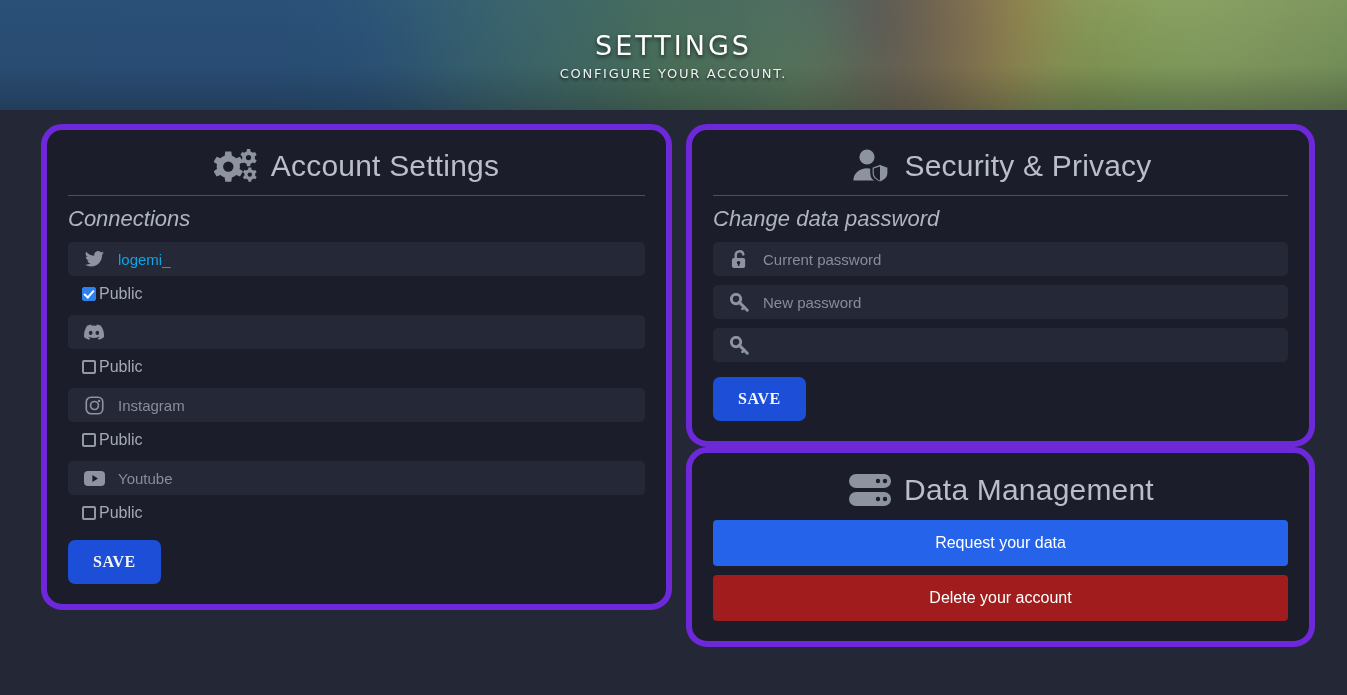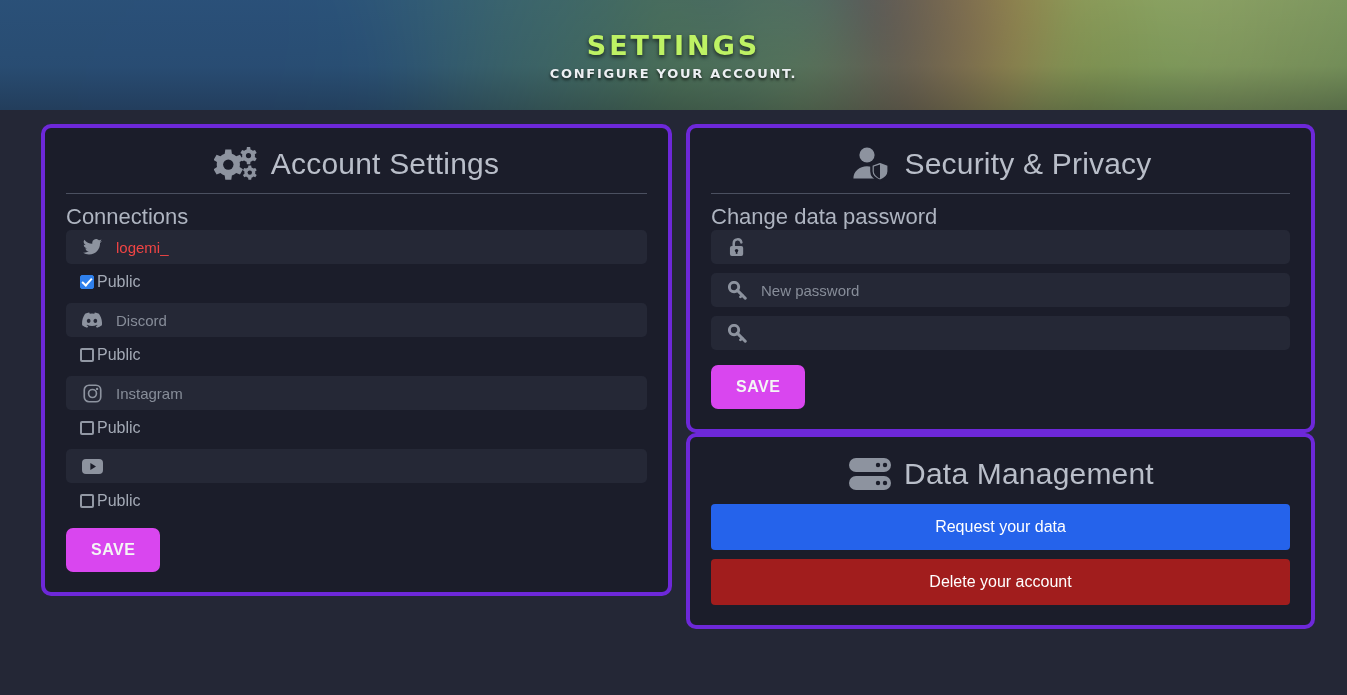--- a/index.html
+++ b/index.html
@@ -53,49 +53,49 @@
     position: absolute;
     inset: 0;
     display: flex;
     flex-direction: column;
     align-items: center;
     justify-content: center;
     gap: 5px;
   }
   .banner-title {
     font-family: "DejaVu Sans", sans-serif;
-    font-weight: bold;
+    font-weight: normal;
     font-size: 27px;
     letter-spacing: 3px;
-    color: #bef264;
+    color: #ffffff;
     text-shadow: 0 2px 4px rgba(0,0,0,0.65);
   }
   .banner-sub {
     font-family: "DejaVu Sans", sans-serif;
-    font-weight: bold;
+    font-weight: normal;
     font-size: 13px;
     letter-spacing: 1.7px;
     color: #eceff2;
     text-shadow: 0 2px 3px rgba(0,0,0,0.7);
   }
 
   
   .page {
     display: flex;
     gap: 14px;
     padding: 14px 34px 0 41px;
     align-items: flex-start;
   }
   .col-left  { width: 631px; flex: none; }
   .col-right { width: 629px; flex: none; display: flex; flex-direction: column; }
 
   .panel {
     background: #1b1d2a;
-    border: 4px solid #6d28d9;
-    border-radius: 10px;
+    border: 6px solid #6d28d9;
+    border-radius: 21px;
     padding: 17px 21px 20px 21px;
   }
 
   .panel-head {
     display: flex;
     align-items: center;
     justify-content: center;
     gap: 11px;
     padding-bottom: 10px;
   }
@@ -108,21 +108,23 @@
   .panel-icon { display: flex; align-items: center; }
   .rule {
     height: 1px;
     background: #4b5060;
     margin: 0 0 10px 0;
   }
 
   .section-label {
     font-size: 22px;
     color: #aeb4c0;
+    margin-bottom: 10px;
     font-weight: normal;
+    font-style: italic;
   }
 
   
   .field {
     display: flex;
     align-items: center;
     gap: 13px;
     height: 34px;
     background: #252836;
     border-radius: 5px;
@@ -134,21 +136,21 @@
     display: flex;
     align-items: center;
     justify-content: center;
     flex: none;
   }
   .field input {
     flex: 1;
     background: transparent;
     border: none;
     outline: none;
-    color: #ef4444;
+    color: #0ea5e9;
     font-family: "Liberation Sans", sans-serif;
     font-size: 15px;
   }
   .field input::placeholder { color: #878d99; }
 
   
   .check-row {
     display: flex;
     align-items: center;
     gap: 3px;
@@ -168,25 +170,25 @@
     width: 4px; height: 8px;
     border: solid #ffffff;
     border-width: 0 2px 2px 0;
     transform: translateY(-1px) rotate(42deg);
   }
   .check-label { font-size: 16px; color: #a3a9b5; }
 
   
   .btn-save {
     margin-top: 6px;
-    background: #d946ef;
+    background: #1d4ed8;
     color: #f4f6f5;
     border: none;
     border-radius: 7px;
-    font-family: Liberation Sans, sans-serif;
+    font-family: Liberation Serif, serif;
     font-size: 16px;
     font-weight: bold;
     letter-spacing: .5px;
     padding: 13px 25px;
     cursor: pointer;
   }
   .btn-wide {
     display: block;
     width: 100%;
     border: none;
@@ -251,21 +253,20 @@
         <span class="check-label">Public</span>
       </div>
 
       
       <div class="field">
         <span class="field-icon">
           <svg width="20" height="16" viewBox="0 0 24 18" aria-hidden="true">
             <path fill="#8d939f" d="M20.3 1.6A19.8 19.8 0 0 0 15.4.1a13.7 13.7 0 0 0-.6 1.3 18.3 18.3 0 0 0-5.5 0A13.4 13.4 0 0 0 8.6.1 19.7 19.7 0 0 0 3.7 1.6C.6 6.3-.3 10.8.2 15.3a20 20 0 0 0 6 3 14.6 14.6 0 0 0 1.3-2.1 13 13 0 0 1-2-1c.2-.1.3-.2.5-.4a14.2 14.2 0 0 0 12.1 0l.5.4a13 13 0 0 1-2 1 14.4 14.4 0 0 0 1.3 2.1 19.9 19.9 0 0 0 6-3c.6-5.2-.9-9.7-3.6-13.7zM8 12.5c-1.2 0-2.2-1.1-2.2-2.4S6.8 7.6 8 7.6s2.2 1.1 2.2 2.5-1 2.4-2.2 2.4zm8 0c-1.2 0-2.2-1.1-2.2-2.4s1-2.5 2.2-2.5 2.2 1.1 2.2 2.5-1 2.4-2.2 2.4z"></path>
           </svg>
         </span>
-        <input type="text" placeholder="Discord" style="">
       </div>
       <div class="check-row">
         <span class="cb off"></span>
         <span class="check-label">Public</span>
       </div>
 
       
       <div class="field">
         <span class="field-icon">
           <svg width="19" height="19" viewBox="0 0 24 24" aria-hidden="true">
@@ -282,20 +283,21 @@
       </div>
 
       
       <div class="field">
         <span class="field-icon">
           <svg width="21" height="15" viewBox="0 0 24 17" aria-hidden="true">
             <rect x="0" y="0" width="24" height="17" rx="4.5" fill="#8d939f"></rect>
             <path d="M9.6 4.5 16 8.5l-6.4 4z" fill="#1b1d2a"></path>
           </svg>
         </span>
+        <input type="text" placeholder="Youtube" style="">
       </div>
       <div class="check-row">
         <span class="cb off"></span>
         <span class="check-label">Public</span>
       </div>
 
       <button class="btn-save">SAVE</button>
     </div>
   </div>
 
@@ -319,20 +321,21 @@
 
       <div class="field">
         <span class="field-icon">
           <svg width="17" height="19" viewBox="0 0 18 20" aria-hidden="true">
             <rect x="1" y="8.5" width="14" height="10.5" rx="2" fill="#8d939f"></rect>
             <path d="M5 8.5V5.6A4.1 4.1 0 0 1 13.1 4.6" fill="none" stroke="#8d939f" stroke-width="2.6" stroke-linecap="round"></path>
             <circle cx="8" cy="13.3" r="1.8" fill="#1b1d2a"></circle>
             <rect x="7.2" y="13.3" width="1.7" height="3.4" fill="#1b1d2a"></rect>
           </svg>
         </span>
+        <input type="password" placeholder="Current password" style="">
       </div>
 
       <div class="field">
         <span class="field-icon">
           <svg width="19" height="19" viewBox="0 0 22 22" aria-hidden="true">
             <circle cx="7" cy="7" r="5.4" fill="none" stroke="#8d939f" stroke-width="3.4"></circle>
             <path d="M10.6 10.6 20 20" stroke="#8d939f" stroke-width="3.4" stroke-linecap="round"></path>
             <path d="M16.4 16.4 14.4 18.4" stroke="#8d939f" stroke-width="3.2" stroke-linecap="round"></path>
           </svg>
         </span>

